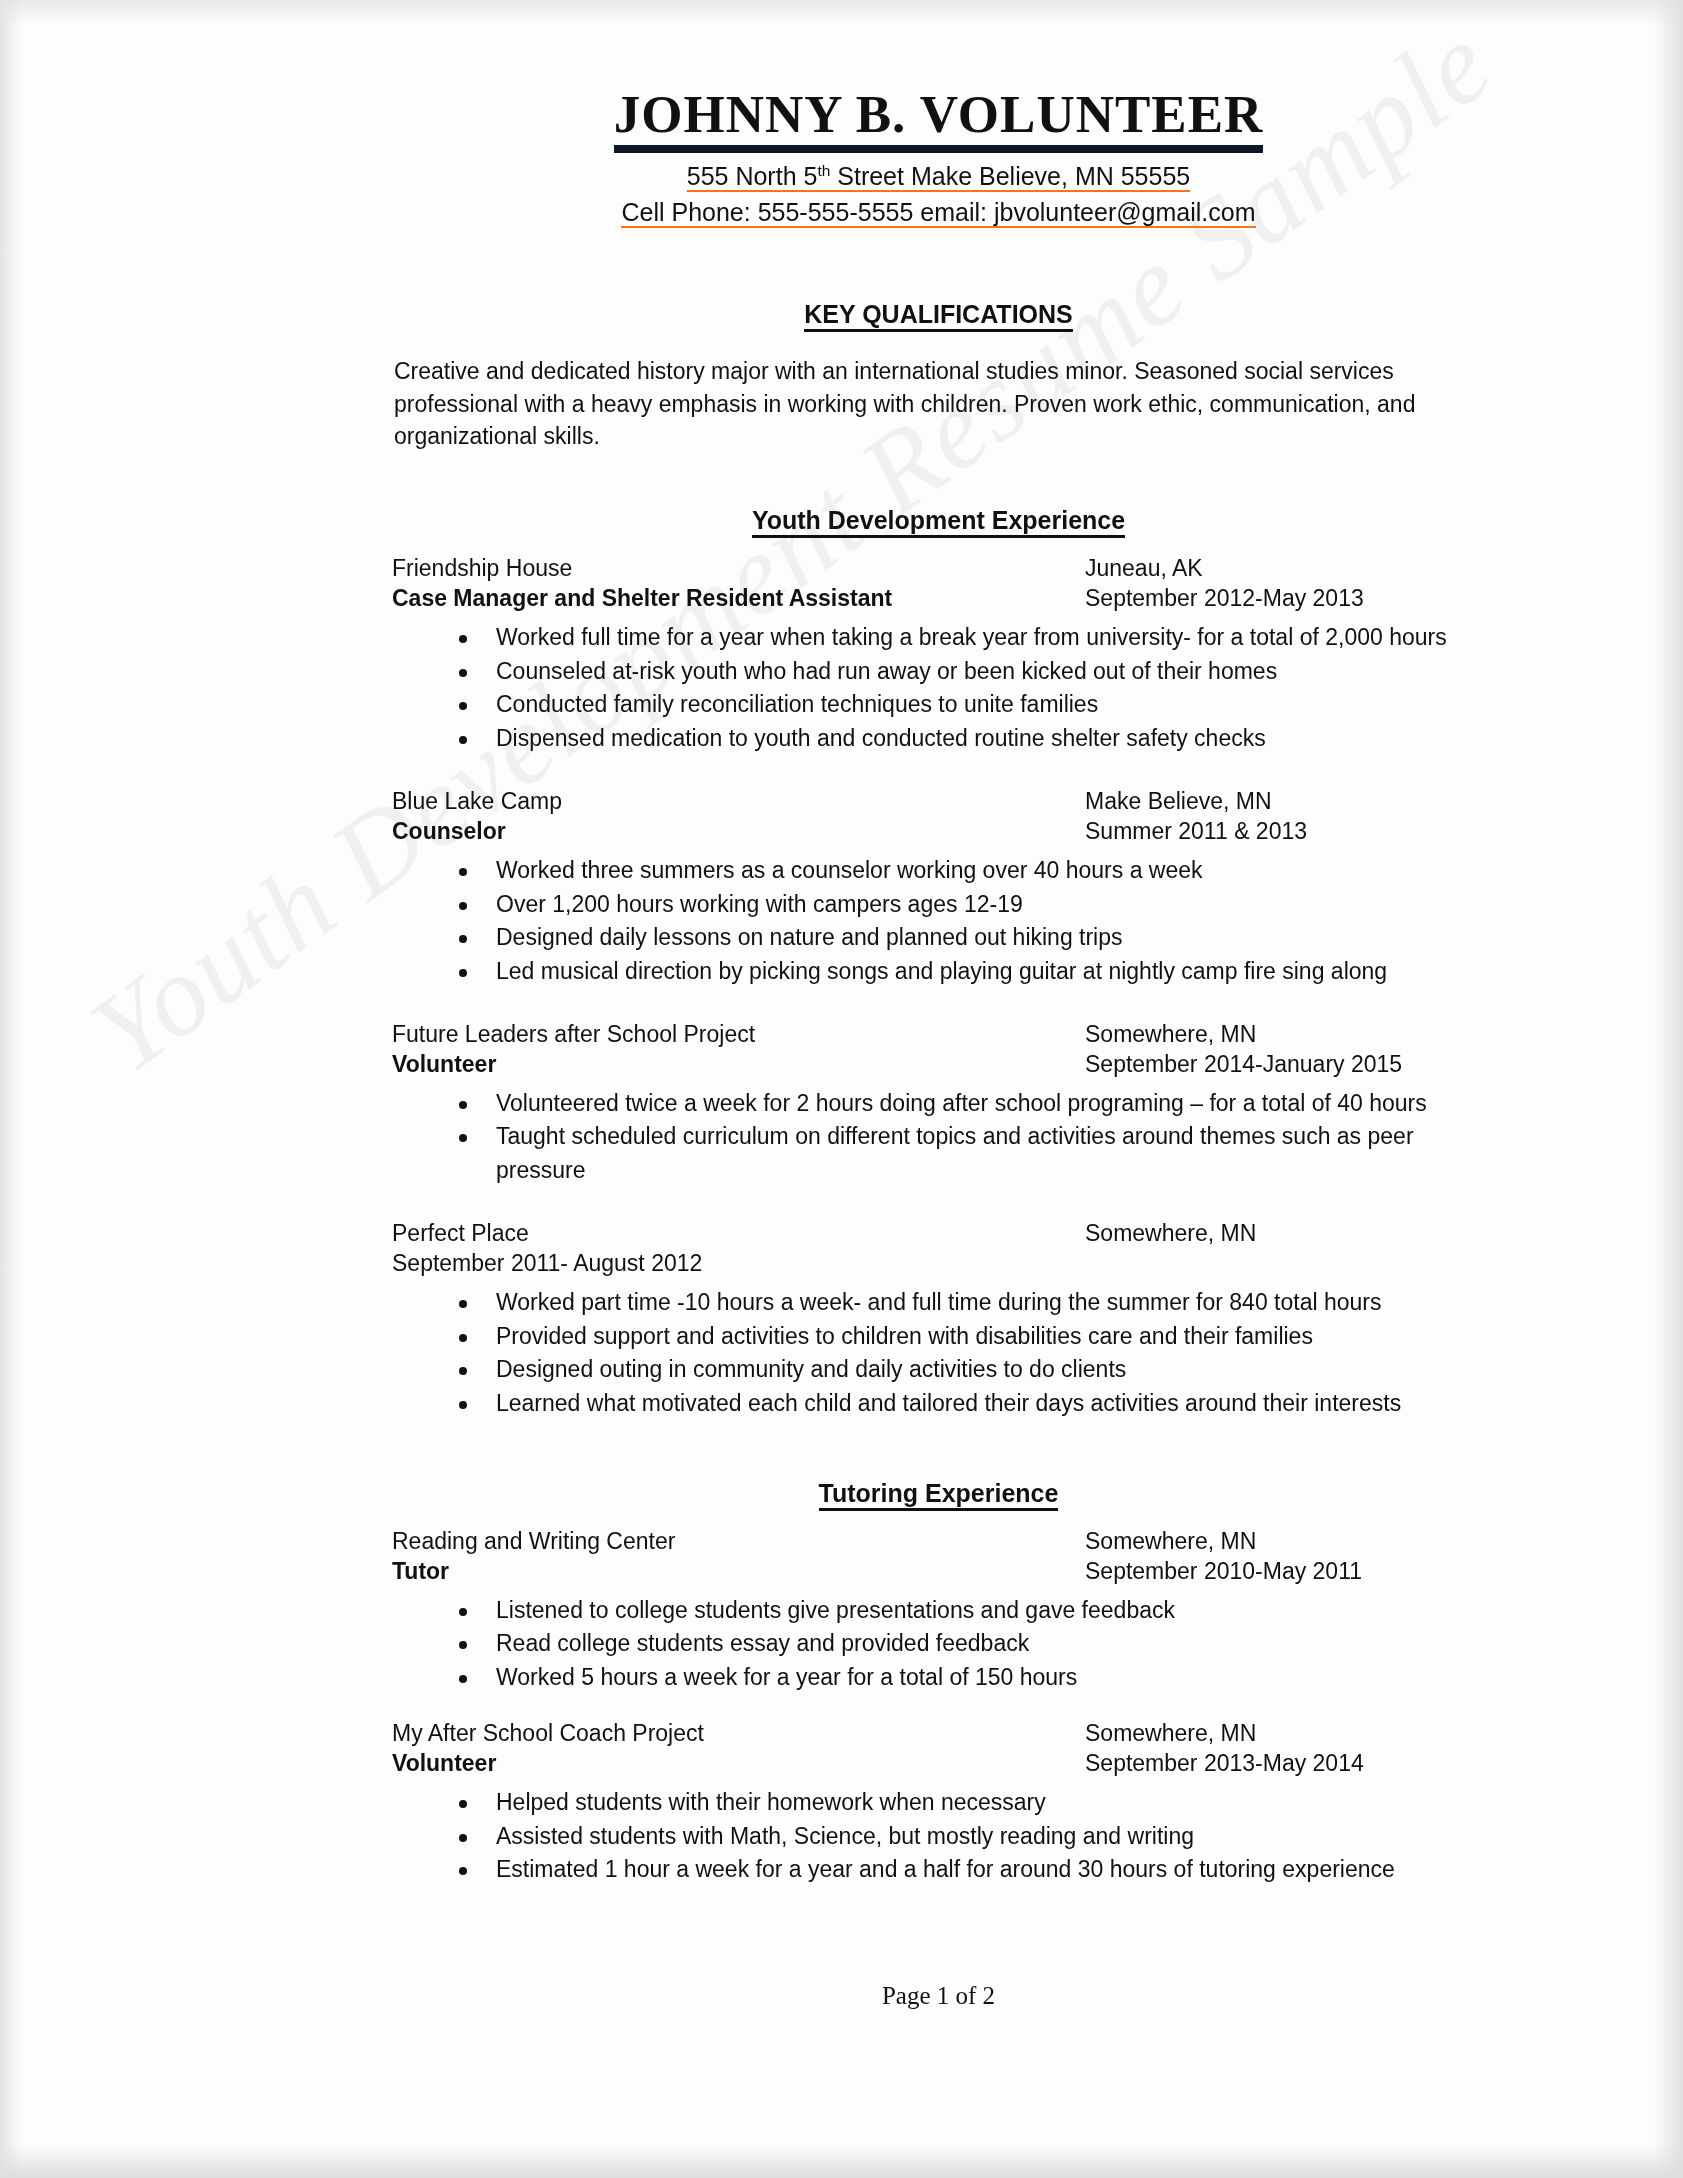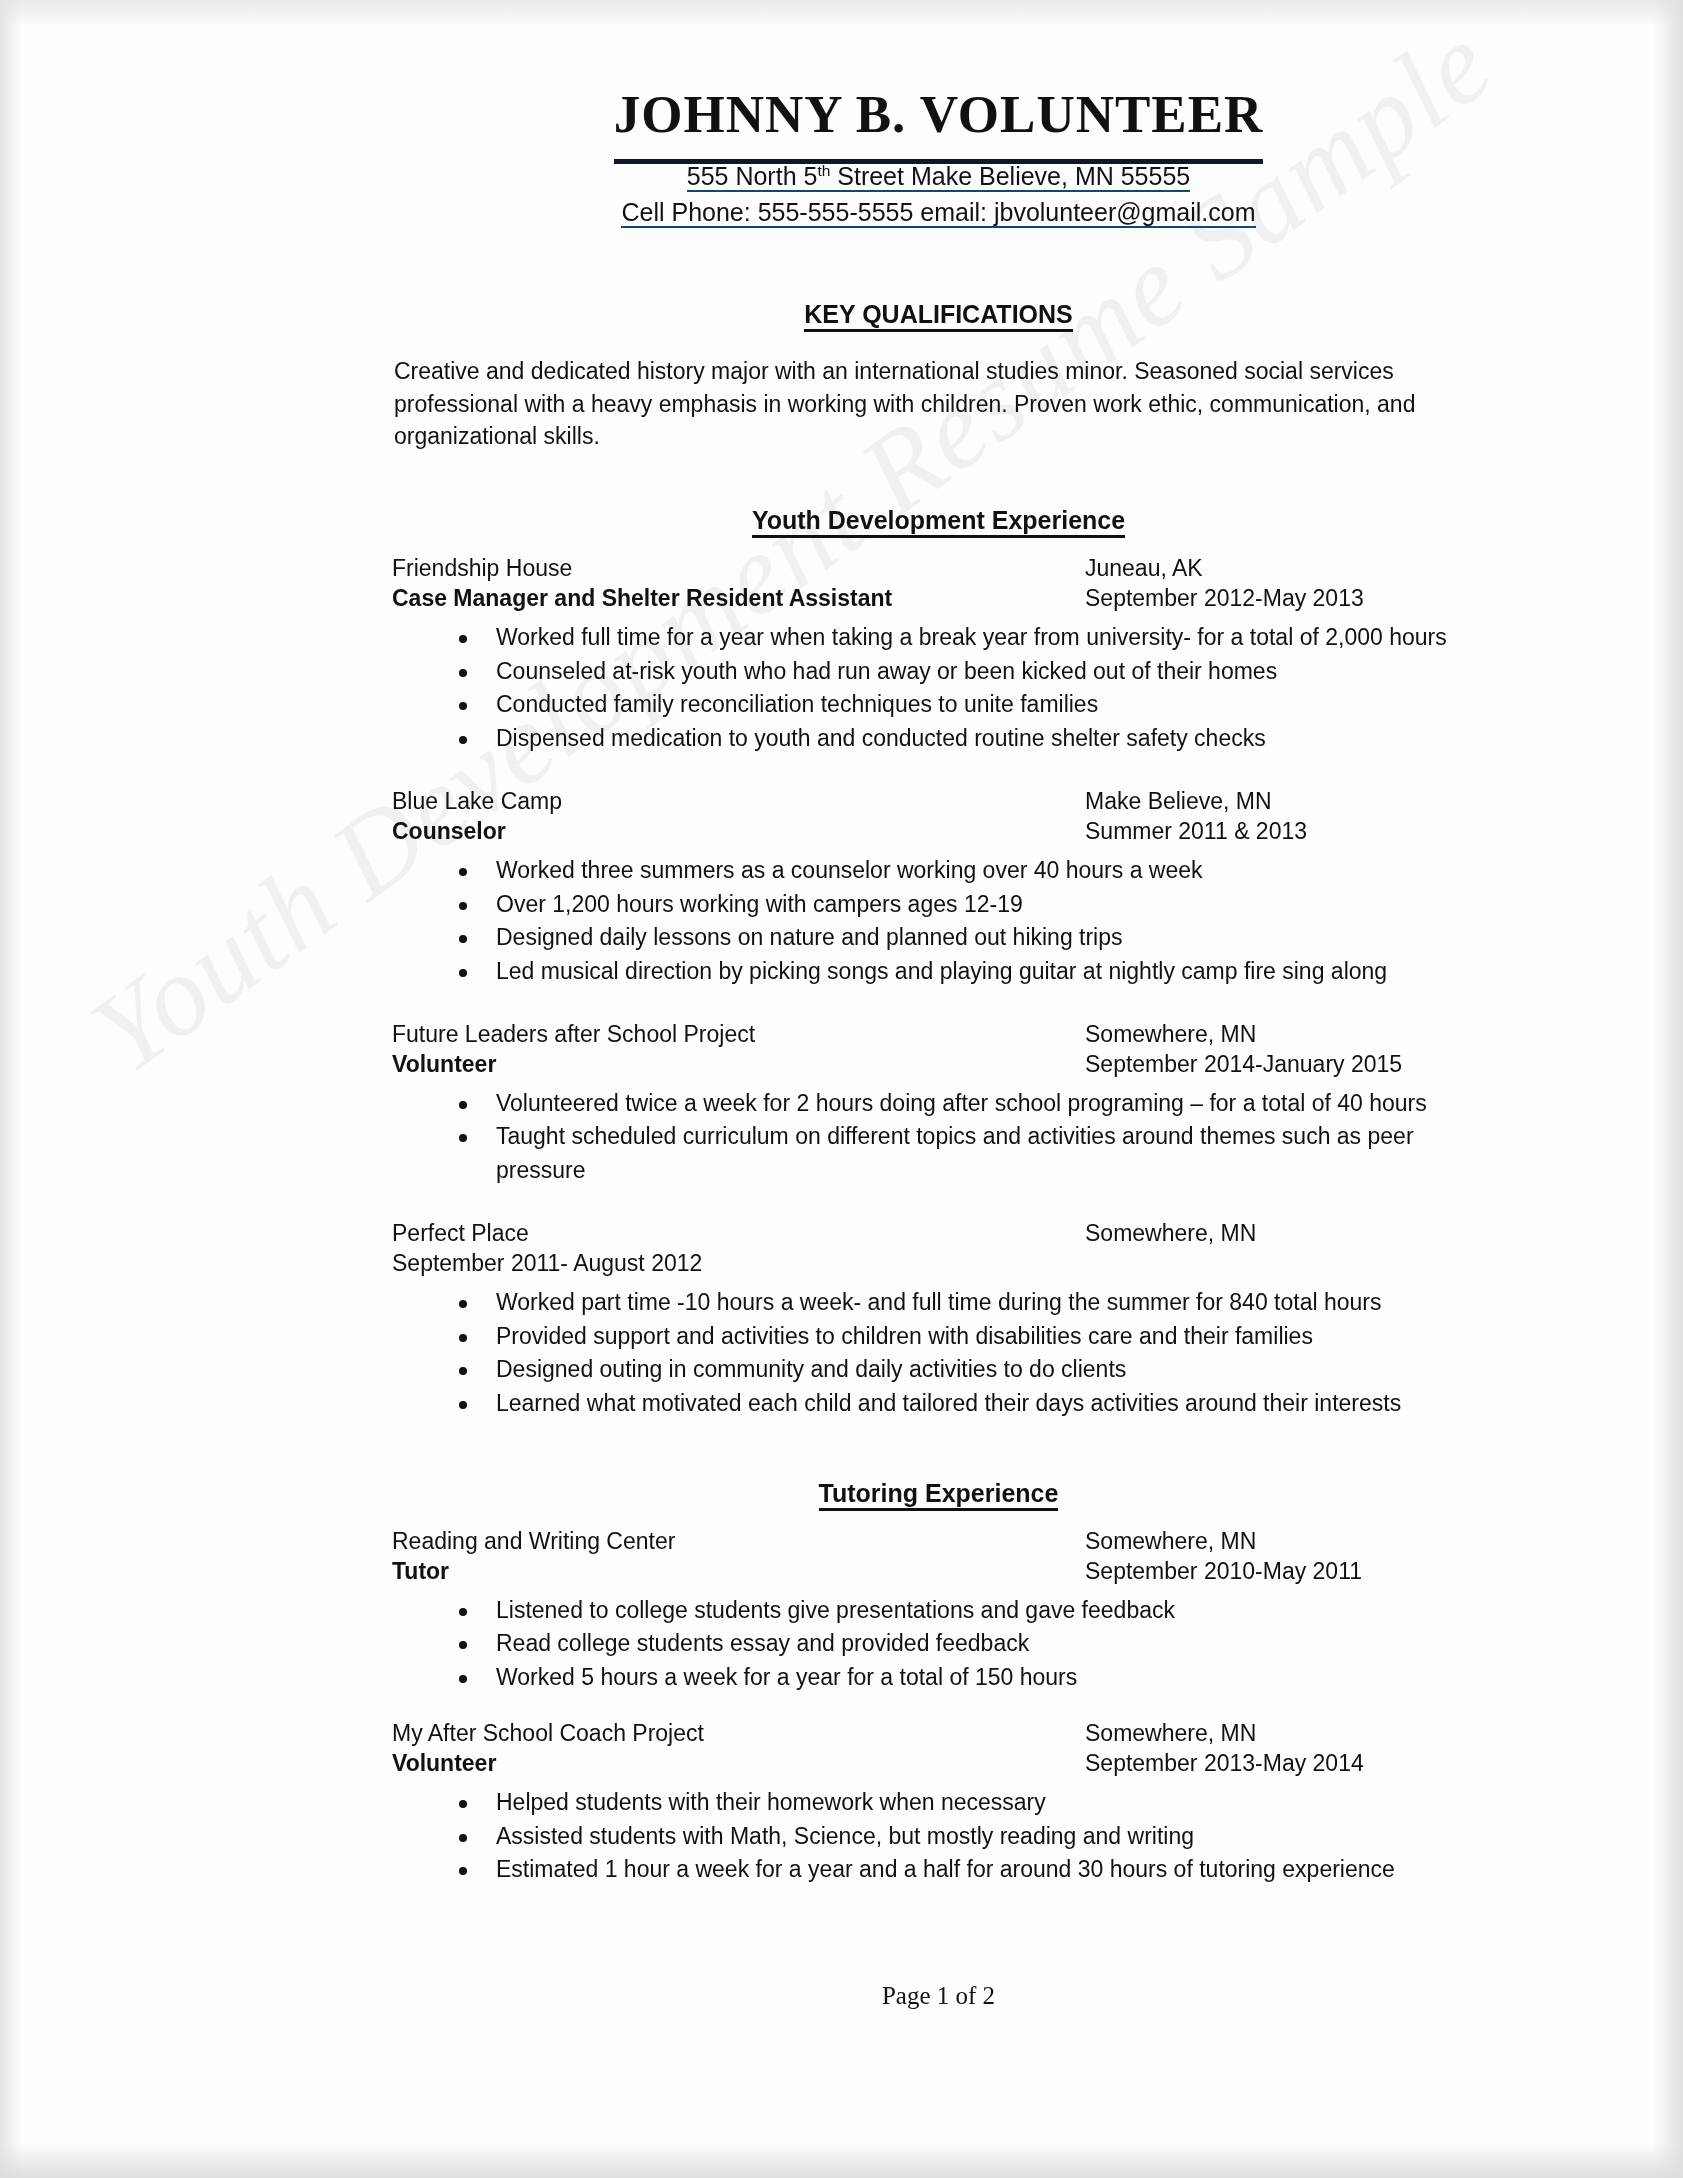--- a/index.html
+++ b/index.html
@@ -84,33 +84,33 @@
     text-align: center;
     font-family: "Liberation Serif", serif;
     font-weight: bold;
     font-size: 53px;
     letter-spacing: 1px;
     margin: 0;
     padding-top: 87px;
     line-height: 1.04;
   }
   .name span {
-    border-bottom: 5px solid #0f172a;
-    padding-bottom: 16px;
+    border-bottom: 8px solid #0f172a;
+    padding-bottom: 2px;
   }
 
   .contact {
     text-align: center;
     font-size: 25px;
     line-height: 1.42;
     margin-top: 17px;
     font-stretch: condensed;
   }
   .contact .line { display: block; }
-  .contact .line span { border-bottom: 2px solid #0c4a6e; }
+  .contact .line span { border-bottom: 2px solid #f97316; }
   .contact sup { font-size: 0.62em; vertical-align: super; }
 
   
   .section-title {
     text-align: center;
     font-weight: bold;
     font-size: 25px;
     margin: 16px;
     line-height: 1.2;
   }

